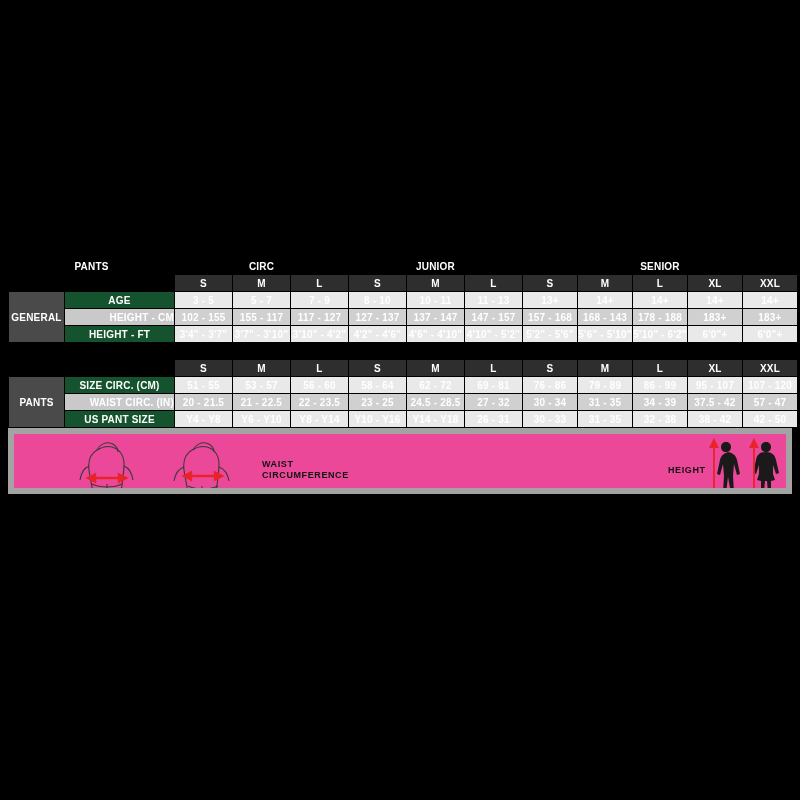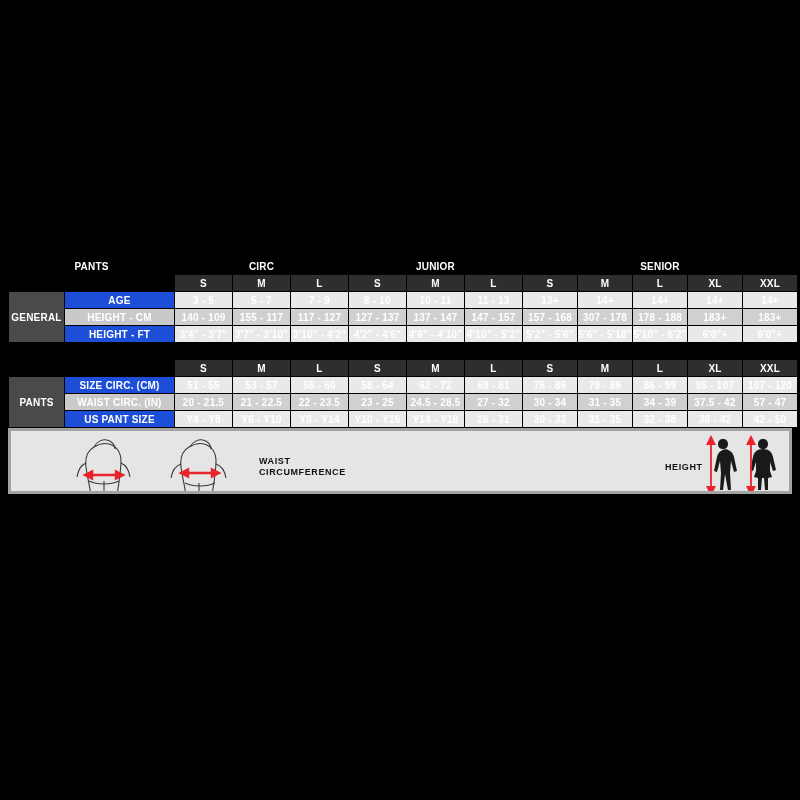--- a/index.html
+++ b/index.html
@@ -83,28 +83,29 @@
     border-color: #000000;
   }
   .section-label {
     background: #4a4a4a;
     color: #ffffff;
     font-size: 9px;
     font-weight: bold;
     letter-spacing: 0.6px;
   }
   .row-desc {
-    background: #1d4ed8;
+    background: #14532d;
     color: #1a1a1a;
     font-size: 8.5px;
     font-weight: bold;
     letter-spacing: 0.5px;
   }
   .row-desc.dark {
     background: #c9c9c9;
+    text-align: right;
   }
   .data-light {
     background: #e9e9e9;
     color: #111111;
     font-size: 10px;
     font-weight: bold;
   }
   .data-dark {
     background: #d0d0d0;
     color: #111111;
@@ -114,22 +115,22 @@
   .spacer-row td {
     background: #000000;
     border: none;
     height: 6px;
   }
   
   .illus {
     position: relative;
     width: 784px;
     height: 66px;
-    background: #e5e5e5;
-    border: 3px solid #a3a3a3;
+    background: #ec4899;
+    border: 6px solid #a3a3a3;
     box-sizing: border-box;
     overflow: hidden;
   }
   .illus .caption {
     position: absolute;
     font-size: 9px;
     font-weight: bold;
     color: #111111;
     letter-spacing: 0.6px;
     line-height: 11px;
@@ -196,28 +197,28 @@
         <td class="data-light">10 - 11</td>
         <td class="data-light">11 - 13</td>
         <td class="data-light">13+</td>
         <td class="data-light">14+</td>
         <td class="data-light">14+</td>
         <td class="data-light">14+</td>
         <td class="data-light">14+</td>
       </tr>
       <tr>
         <td class="row-desc dark">HEIGHT - CM</td>
-        <td class="data-dark">140 - 109</td>
+        <td class="data-dark">102 - 155</td>
         <td class="data-dark">155 - 117</td>
         <td class="data-dark">117 - 127</td>
         <td class="data-dark">127 - 137</td>
         <td class="data-dark">137 - 147</td>
         <td class="data-dark">147 - 157</td>
         <td class="data-dark">157 - 168</td>
-        <td class="data-dark">307 - 178</td>
+        <td class="data-dark">168 - 143</td>
         <td class="data-dark">178 - 188</td>
         <td class="data-dark">183+</td>
         <td class="data-dark">183+</td>
       </tr>
       <tr>
         <td class="row-desc">HEIGHT - FT</td>
         <td class="data-light">3'4" - 3'7"</td>
         <td class="data-light">3'7" - 3'10"</td>
         <td class="data-light">3'10" - 4'2"</td>
         <td class="data-light">4'2" - 4'6"</td>

